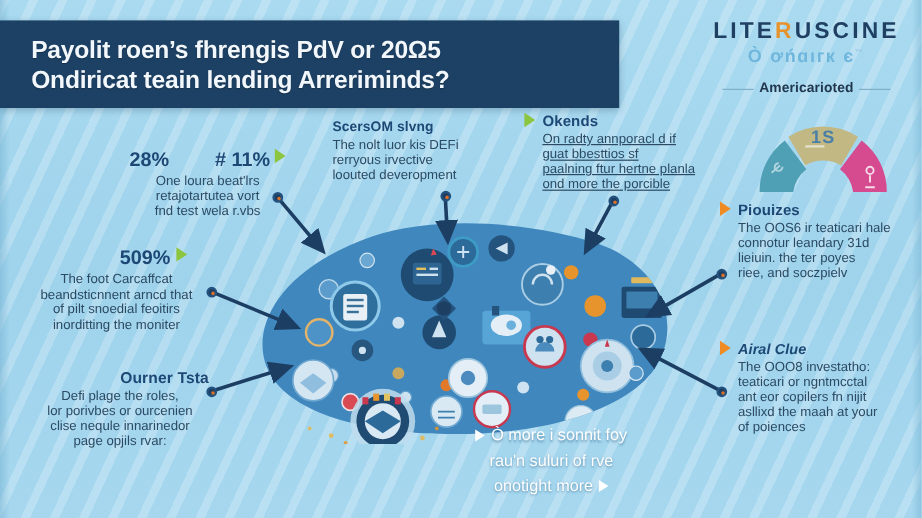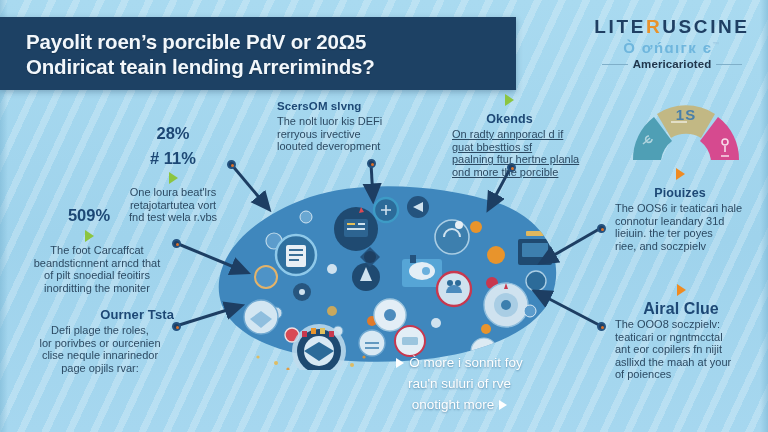--- a/index.html
+++ b/index.html
@@ -37,21 +37,21 @@
     letter-spacing:-0.2px;text-shadow:0 1px 1px rgba(0,0,0,.25);
     white-space:nowrap;
   }
 
   
   #logo{position:absolute;left:586px;top:18px;width:172px;text-align:center;}
   #logo .l1{font-size:19px;letter-spacing:2.6px;color:#1f3f63;font-weight:bold;line-height:18px;}
   #logo .l1 .hl{color:#e8922c;}
   #logo .l2{font-size:15px;letter-spacing:1.4px;line-height:17px;color:#6fb6dd;font-weight:bold;}
   #logo .l2 sup{font-size:7px;vertical-align:super;color:#9cc8e2;}
-  #logo .l3{display:flex;align-items:center;justify-content:center;gap:5px;margin-top:2px;}
+  #logo .l3{display:flex;align-items:center;justify-content:center;gap:5px;margin-top:12px;}
   #logo .l3 .rule{height:1px;flex:0 0 26px;background:#7fafc9;}
   #logo .l3 .txt{font-size:11.5px;color:#21374d;font-weight:bold;letter-spacing:.1px;}
 
   
   #gauge{position:absolute;left:627px;top:100px;width:118px;height:62px;}
   #gauge svg{display:block;}
   #gauge .gnum{position:absolute;left:0;right:0;top:6px;text-align:center;
     font-size:15px;font-weight:bold;color:#4a7fa8;letter-spacing:1px;}
 
   
@@ -64,40 +64,40 @@
   
   .block{position:absolute;}
   .bhead{font-weight:bold;font-size:11.5px;color:#1d4875;line-height:14px;letter-spacing:.1px;}
   .bbody{font-size:11px;color:#2c4a63;line-height:12.6px;margin-top:2px;}
   .tri{width:0;height:0;border-top:6px solid transparent;border-bottom:6px solid transparent;}
   .tri.green{border-left:9px solid #8cc540;}
   .tri.orange{border-left:9px solid #ef8b22;}
 
   .stat{font-size:16.5px;font-weight:bold;color:#1d4875;line-height:19px;}
 
-  .hrow{display:flex;align-items:center;gap:6px;flex-direction:column;}
+  .hrow{display:flex;align-items:flex-start;gap:6px;}
 
   
   #whitecall{position:absolute;left:352px;top:352px;width:215px;
     color:#ffffff;font-size:13.5px;line-height:21px;text-align:center;
     text-shadow:0 1px 2px rgba(30,80,120,.55);font-weight:500;}
   #whitecall .wrow{display:flex;align-items:center;justify-content:center;gap:5px;}
   .wtri{width:0;height:0;border-top:5px solid transparent;border-bottom:5px solid transparent;border-left:8px solid #ffffff;}
 </style>
 </head>
 <body>
 
 <div id="stage">
 
   <div class="edge-l"></div>
   <div class="edge-r"></div>
 
   <div id="titlebar">
     <div class="inner">
-      <div class="tline">Payolit roen’s porcible PdV or 20Ω5</div>
+      <div class="tline">Payolit roen’s fhrengis PdV or 20Ω5</div>
       <div class="tline">Ondiricat teain lending Arreriminds?</div>
     </div>
   </div>
 
   <div id="logo">
     <div class="l1"><span>LITE</span><span class="hl">R</span><span>USCINE</span></div>
     <div class="l2"><span>Ò ơńɑıгк є</span><sup>™</sup></div>
     <div class="l3">
       <span class="rule"></span>
       <span class="txt">Americarioted</span>
@@ -322,24 +322,24 @@
       <div>The OOS6 ir teaticari hale</div>
       <div>connotur leandary 31d</div>
       <div>lieiuin. the ter poyes</div>
       <div>riee, and soczpielv</div>
     </div>
   </div>
 
   <div class="block" style="left:600px;top:284px;width:162px;">
     <div class="hrow" style="gap:6px;">
       <span class="tri orange"></span>
-      <span class="bhead" style="font-size:16px;">Airal Clue</span>
+      <span class="bhead" style="font-size:12px;font-style:italic;">Airal Clue</span>
     </div>
     <div class="bbody" style="padding-left:15px;">
-      <div>The OOO8 soczpielv:</div>
+      <div>The OOO8 investatho:</div>
       <div>teaticari or ngntmcctal</div>
       <div>ant eor copilers fn nijit</div>
       <div>asllixd the maah at your</div>
       <div>of poiences</div>
     </div>
   </div>
 
   <div id="whitecall">
     <div class="wrow">
       <span class="wtri"></span>

